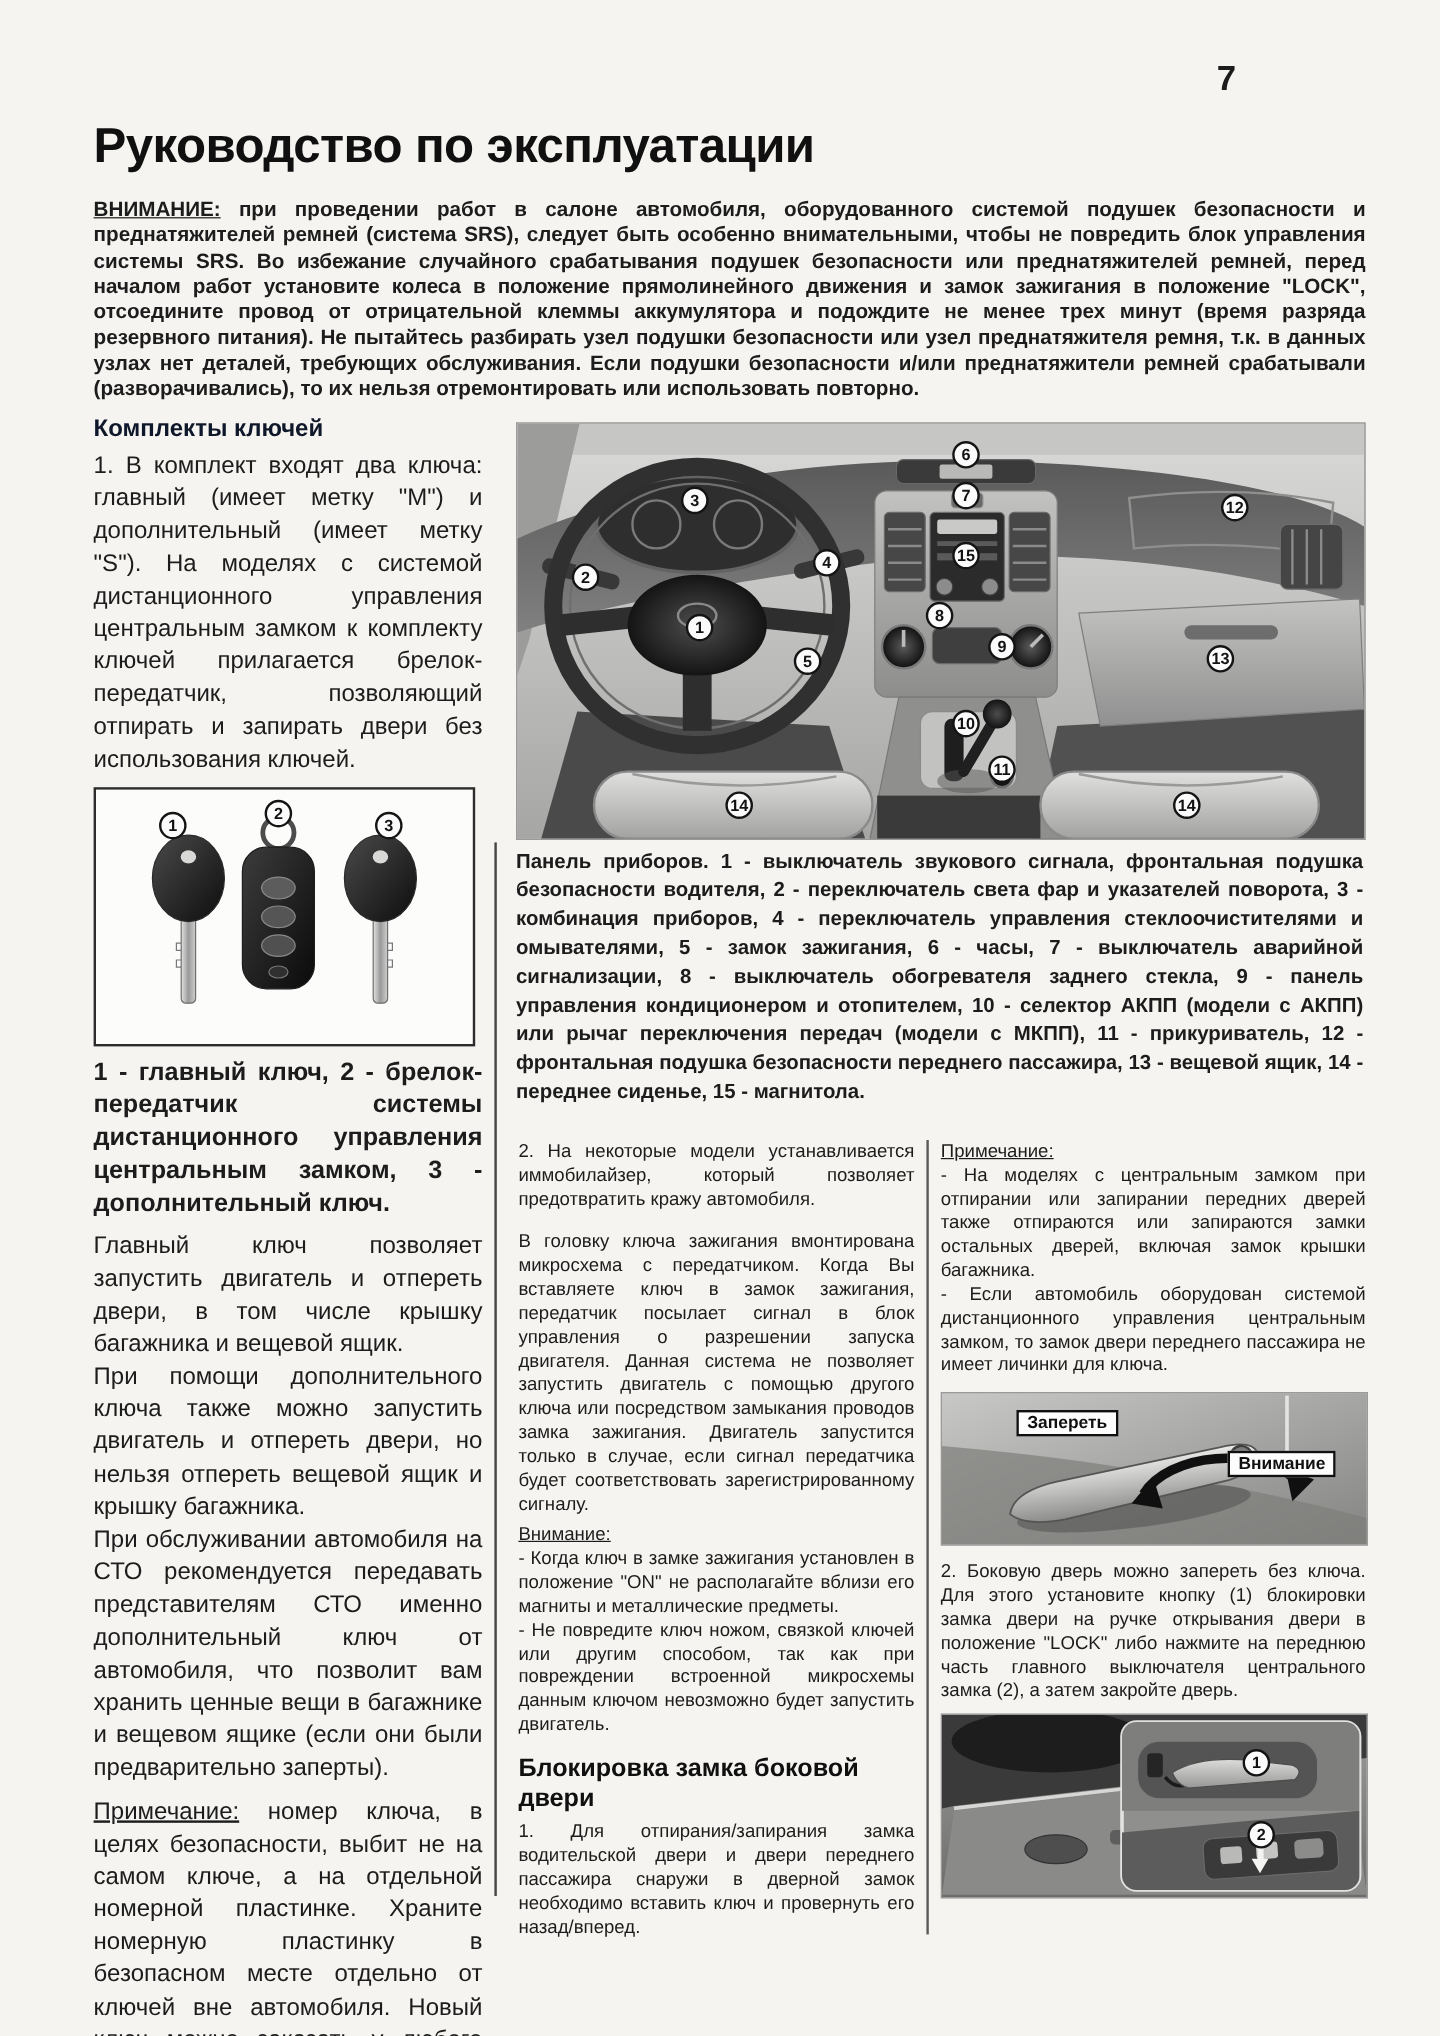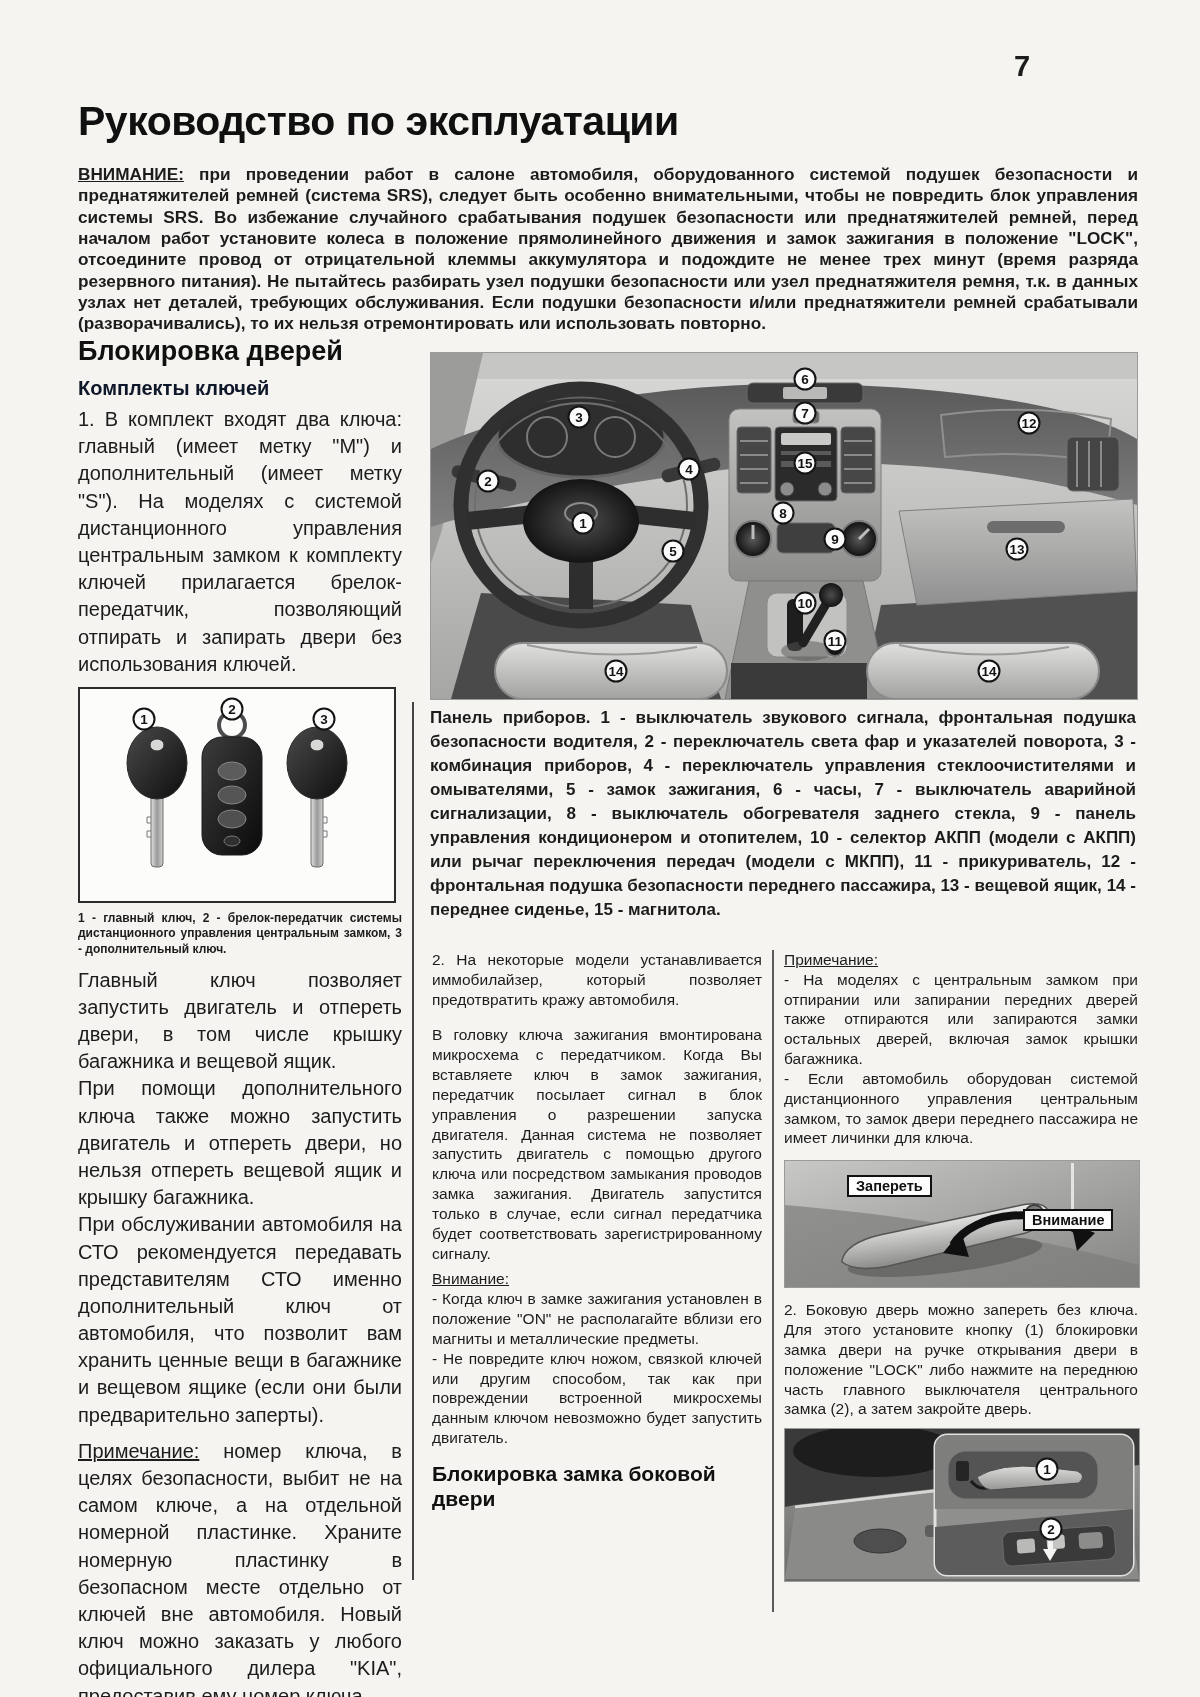--- a/index.html
+++ b/index.html
@@ -14,21 +14,21 @@
   .j{text-align:justify}
   .i{}
   .u{text-decoration:underline}
   .pagenum{font-size:29px;font-weight:bold}
   h1{margin:0;font-size:41px;font-weight:bold;letter-spacing:-0.5px;color:#101010}
   h2{margin:0;font-size:27px;font-weight:bold;color:#101010}
   h3{margin:10px 0 6px 0;font-size:20px;font-weight:bold;color:#0f172a}
   .warning{font-size:17.2px;font-weight:bold;line-height:1.24}
   .body-text{font-size:20px;line-height:1.36}
   .small-text{font-size:15.5px;line-height:1.28}
-  .cap{font-size:12px;font-weight:bold;line-height:1.3}
+  .cap{font-size:21px;font-weight:bold;line-height:1.3}
   .dashcap{font-size:17px;font-weight:bold;line-height:1.41}
   .fig{position:relative;background:#fcfcfa;border:2px solid #2c2c2c;overflow:hidden}
   .photo{position:relative;overflow:hidden;border:1px solid #9a9a9a;background:#b5b5b5}
   .vrule{position:absolute;width:2px;background:#454545}
   .callout{
     position:absolute;width:23px;height:23px;box-sizing:border-box;
     border:2px solid #141414;border-radius:50%;background:#fbfbfb;color:#121212;
     font-weight:bold;font-size:13.5px;line-height:19px;text-align:center;
     transform:translate(-50%,-50%);z-index:6;
   }
@@ -47,21 +47,20 @@
 
 <div class="abs warning j" style="left:78px;top:164px;width:1060px">
   <span class="u">ВНИМАНИЕ:</span>
   <span>при проведении работ в салоне автомобиля, оборудованного системой подушек безопасности и преднатяжителей ремней (система SRS), следует быть особенно внимательными, чтобы не повредить блок управления системы SRS. Во избежание случайного срабатывания подушек безопасности или преднатяжителей ремней, перед началом работ установите колеса в положение прямолинейного движения и замок зажигания в положение "LOCK", отсоедините провод от отрицательной клеммы аккумулятора и подождите не менее трех минут (время разряда резервного питания). Не пытайтесь разбирать узел подушки безопасности или узел преднатяжителя ремня, т.к. в данных узлах нет деталей, требующих обслуживания. Если подушки безопасности и/или преднатяжители ремней срабатывали (разворачивались), то их нельзя отремонтировать или использовать повторно.</span>
 </div>
 
 <div class="vrule" style="left:412px;top:702px;height:878px"></div>
 <div class="vrule" style="left:772px;top:950px;height:662px;width:1.5px;background:#5a5a5a"></div>
 
 <div class="abs" style="left:78px;top:336px;width:324px">
-  <h2>Блокировка дверей</h2>
   <h3>Комплекты ключей</h3>
   <p class="body-text j">1. В комплект входят два ключа: главный (имеет метку "M") и дополнительный (имеет метку "S"). На моделях с системой дистанционного управления центральным замком к комплекту ключей прилагается брелок-передатчик, позволяющий отпирать и запирать двери без использования ключей.</p>
 
   <div class="fig" style="width:314px;height:212px;margin:4px 0 8px 0">
     <svg width="314" height="212" viewBox="0 0 314 212">
       <defs>
         <linearGradient id="khead" x1="0" y1="0" x2="1" y2="1">
           <stop offset="0" stop-color="#4a4a4a"></stop>
             <stop offset="1" stop-color="#0d0d0d"></stop>
         </linearGradient>
@@ -300,20 +299,21 @@
 
 <div class="abs" style="left:432px;top:950px;width:330px">
   <p class="small-text j" style="margin-bottom:16px">2. На некоторые модели устанавливается иммобилайзер, который позволяет предотвратить кражу автомобиля.</p>
   <p class="small-text j" style="margin-bottom:6px">В головку ключа зажигания вмонтирована микросхема с передатчиком. Когда Вы вставляете ключ в замок зажигания, передатчик посылает сигнал в блок управления о разрешении запуска двигателя. Данная система не позволяет запустить двигатель с помощью другого ключа или посредством замыкания проводов замка зажигания. Двигатель запустится только в случае, если сигнал передатчика будет соответствовать зарегистрированному сигналу.</p>
   <div class="small-text i">
     <span class="u">Внимание:</span>
     <p class="j" style="margin:0">- Когда ключ в замке зажигания установлен в положение "ON" не располагайте вблизи его магниты и металлические предметы.</p>
     <p class="j" style="margin:0">- Не повредите ключ ножом, связкой ключей или другим способом, так как при повреждении встроенной микросхемы данным ключом невозможно будет запустить двигатель.</p>
   </div>
   <h2 class="midh2">Блокировка замка боковой двери</h2>
+  <p class="small-text j">1. Для отпирания/запирания замка водительской двери и двери переднего пассажира снаружи в дверной замок необходимо вставить ключ и провернуть его назад/вперед.</p>
 </div>
 
 <div class="abs" style="left:784px;top:950px;width:354px">
   <div class="small-text i">
     <span class="u">Примечание:</span>
     <p class="j" style="margin:0">- На моделях с центральным замком при отпирании или запирании передних дверей также отпираются или запираются замки остальных дверей, включая замок крышки багажника.</p>
     <p class="j" style="margin:0">- Если автомобиль оборудован системой дистанционного управления центральным замком, то замок двери переднего пассажира не имеет личинки для ключа.</p>
   </div>
 
   <div class="photo" style="width:354px;height:126px;margin-top:12px">

